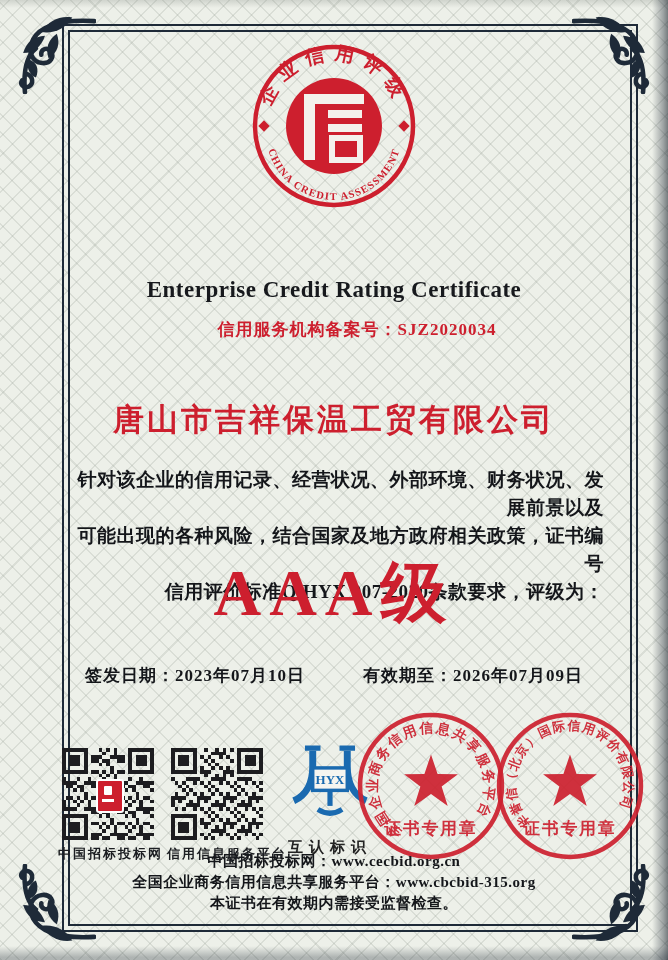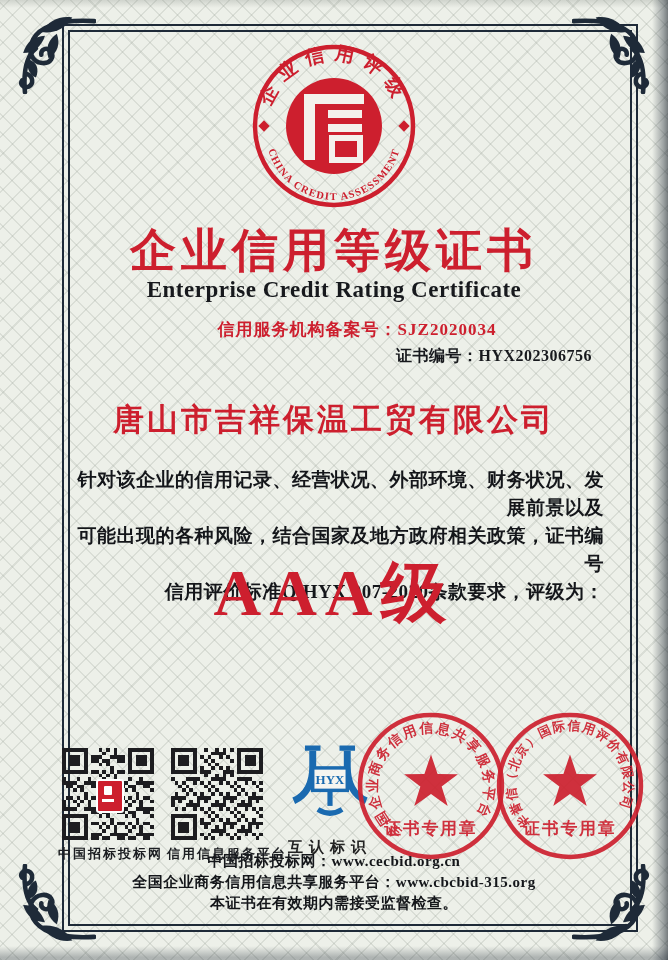--- a/index.html
+++ b/index.html
@@ -138,35 +138,36 @@
     <text fill="#cd1f2e" font-size="19" font-weight="bold" letter-spacing="9">
       <textPath href="#arcTopSeal" startOffset="50%" text-anchor="middle">企业信用评级</textPath>
     </text>
     <text fill="#cd1f2e" font-size="10.5" font-weight="bold" letter-spacing="1.2">
       <textPath href="#arcBotSeal" startOffset="50%" text-anchor="middle">CHINA CREDIT ASSESSMENT</textPath>
     </text>
     <rect x="12" y="82" width="8" height="8" transform="rotate(45 16 86)" fill="#cd1f2e"></rect>
     <rect x="152" y="82" width="8" height="8" transform="rotate(45 156 86)" fill="#cd1f2e"></rect>
   </svg>
 
-  <div class="abs center title">企业信用等级证书</div>
   <div class="abs center subtitle">Enterprise Credit Rating Certificate</div>
   <div class="abs center record-line"><span>信用服务机构备案号：</span><span>SJZ2020034</span></div>
-  <div class="abs certno-line"><span>证书编号：</span><span>HYX202306756</span></div>
 
   <div class="abs center company">唐山市吉祥保温工贸有限公司</div>
 
   <div class="abs paragraph">
     <div>针对该企业的信用记录、经营状况、外部环境、财务状况、发展前景以及</div>
     <div>可能出现的各种风险，结合国家及地方政府相关政策，证书编号</div>
     <div>信用评价标准Q/HYX 007-2020条款要求，评级为：</div>
   </div>
 
   <div class="abs center rating">AAA级</div>
 
+  <div class="abs center dates">
+    <span>签发日期：</span><span>2023年07月10日</span><span class="gap"></span><span>有效期至：</span><span>2026年07月09日</span>
+  </div>
 
   <div class="qr-block" style="left:58px;">
     <div class="qr-wrap">
       <svg width="92" height="92" viewBox="0 0 25 25" fill="#1d1d20" shape-rendering="crispEdges">
           <rect x="0" y="0" width="1" height="1"></rect>
           <rect x="1" y="0" width="1" height="1"></rect>
           <rect x="2" y="0" width="1" height="1"></rect>
           <rect x="3" y="0" width="1" height="1"></rect>
           <rect x="4" y="0" width="1" height="1"></rect>
           <rect x="5" y="0" width="1" height="1"></rect>

